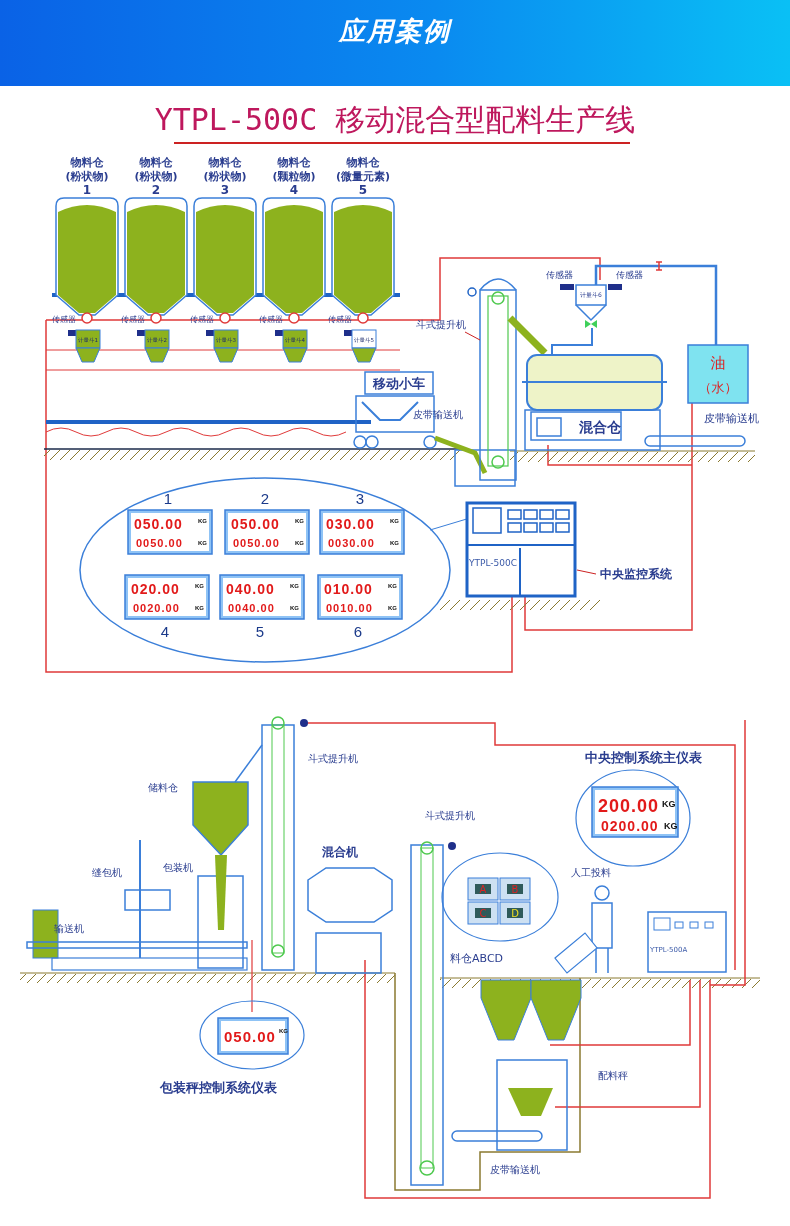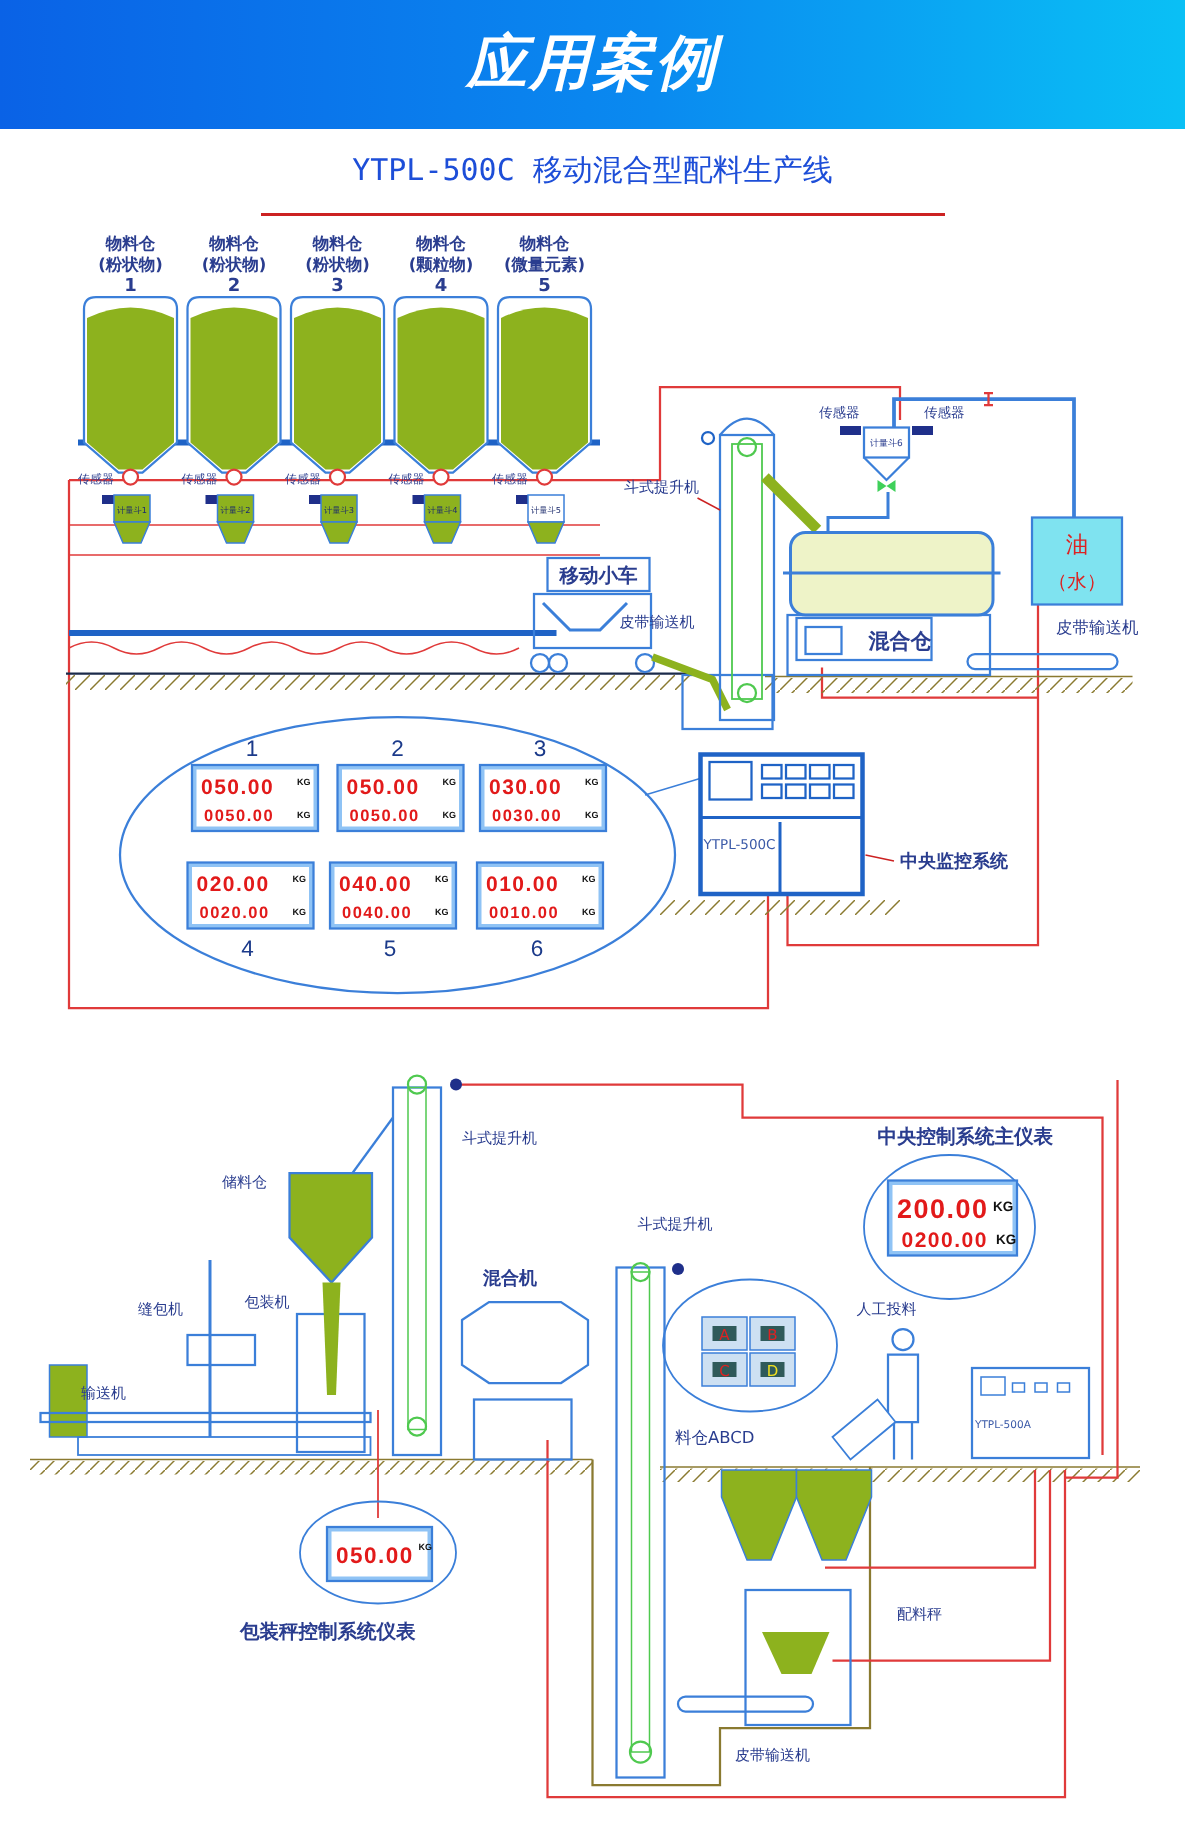--- a/index.html
+++ b/index.html
@@ -1,19 +1,19 @@
 <!DOCTYPE html>
 <html><head>
 <meta charset="utf-8">
 <style>
   html,body{margin:0;padding:0;background:#fff;}
   body{width:790px;height:1226px;position:relative;overflow:hidden;font-family:"DejaVu Sans",sans-serif;}
   .banner{position:absolute;left:0;top:0;width:790px;height:86px;background:linear-gradient(90deg,#0a62e6 0%,#0a8af0 55%,#0ac0f5 100%);}
-  .banner-title{position:absolute;left:0;top:14px;width:790px;text-align:center;color:#fff;font-size:40px;font-weight:bold;font-style:italic;letter-spacing:2px;font-family:Liberation Serif, serif;}
-  .subtitle{position:absolute;left:150px;top:100px;width:490px;text-align:center;color:#1d4ed8;font-size:20px;font-family:"DejaVu Sans Mono",monospace;}
+  .banner-title{position:absolute;left:0;top:14px;width:790px;text-align:center;color:#fff;font-size:26px;font-weight:bold;font-style:italic;letter-spacing:2px;font-family:Liberation Serif, serif;}
+  .subtitle{position:absolute;left:150px;top:100px;width:490px;text-align:center;color:#be185d;font-size:30px;font-family:"DejaVu Sans Mono",monospace;}
   .subtitle-line{position:absolute;left:174px;top:142px;width:456px;height:2px;background:#c22;}
   svg{position:absolute;left:0;top:0;}
   .lbl{font-family:"DejaVu Sans",sans-serif;fill:#2a3d8f;font-weight:bold;}
   .num{font-family:"Liberation Sans",sans-serif;fill:#1b3a8a;}
   .digit{font-family:"Liberation Sans",sans-serif;font-weight:bold;fill:#e21a1a;}
   .kg{font-family:"Liberation Sans",sans-serif;fill:#111;font-weight:bold;}
 </style>
 </head>
 <body>
 

